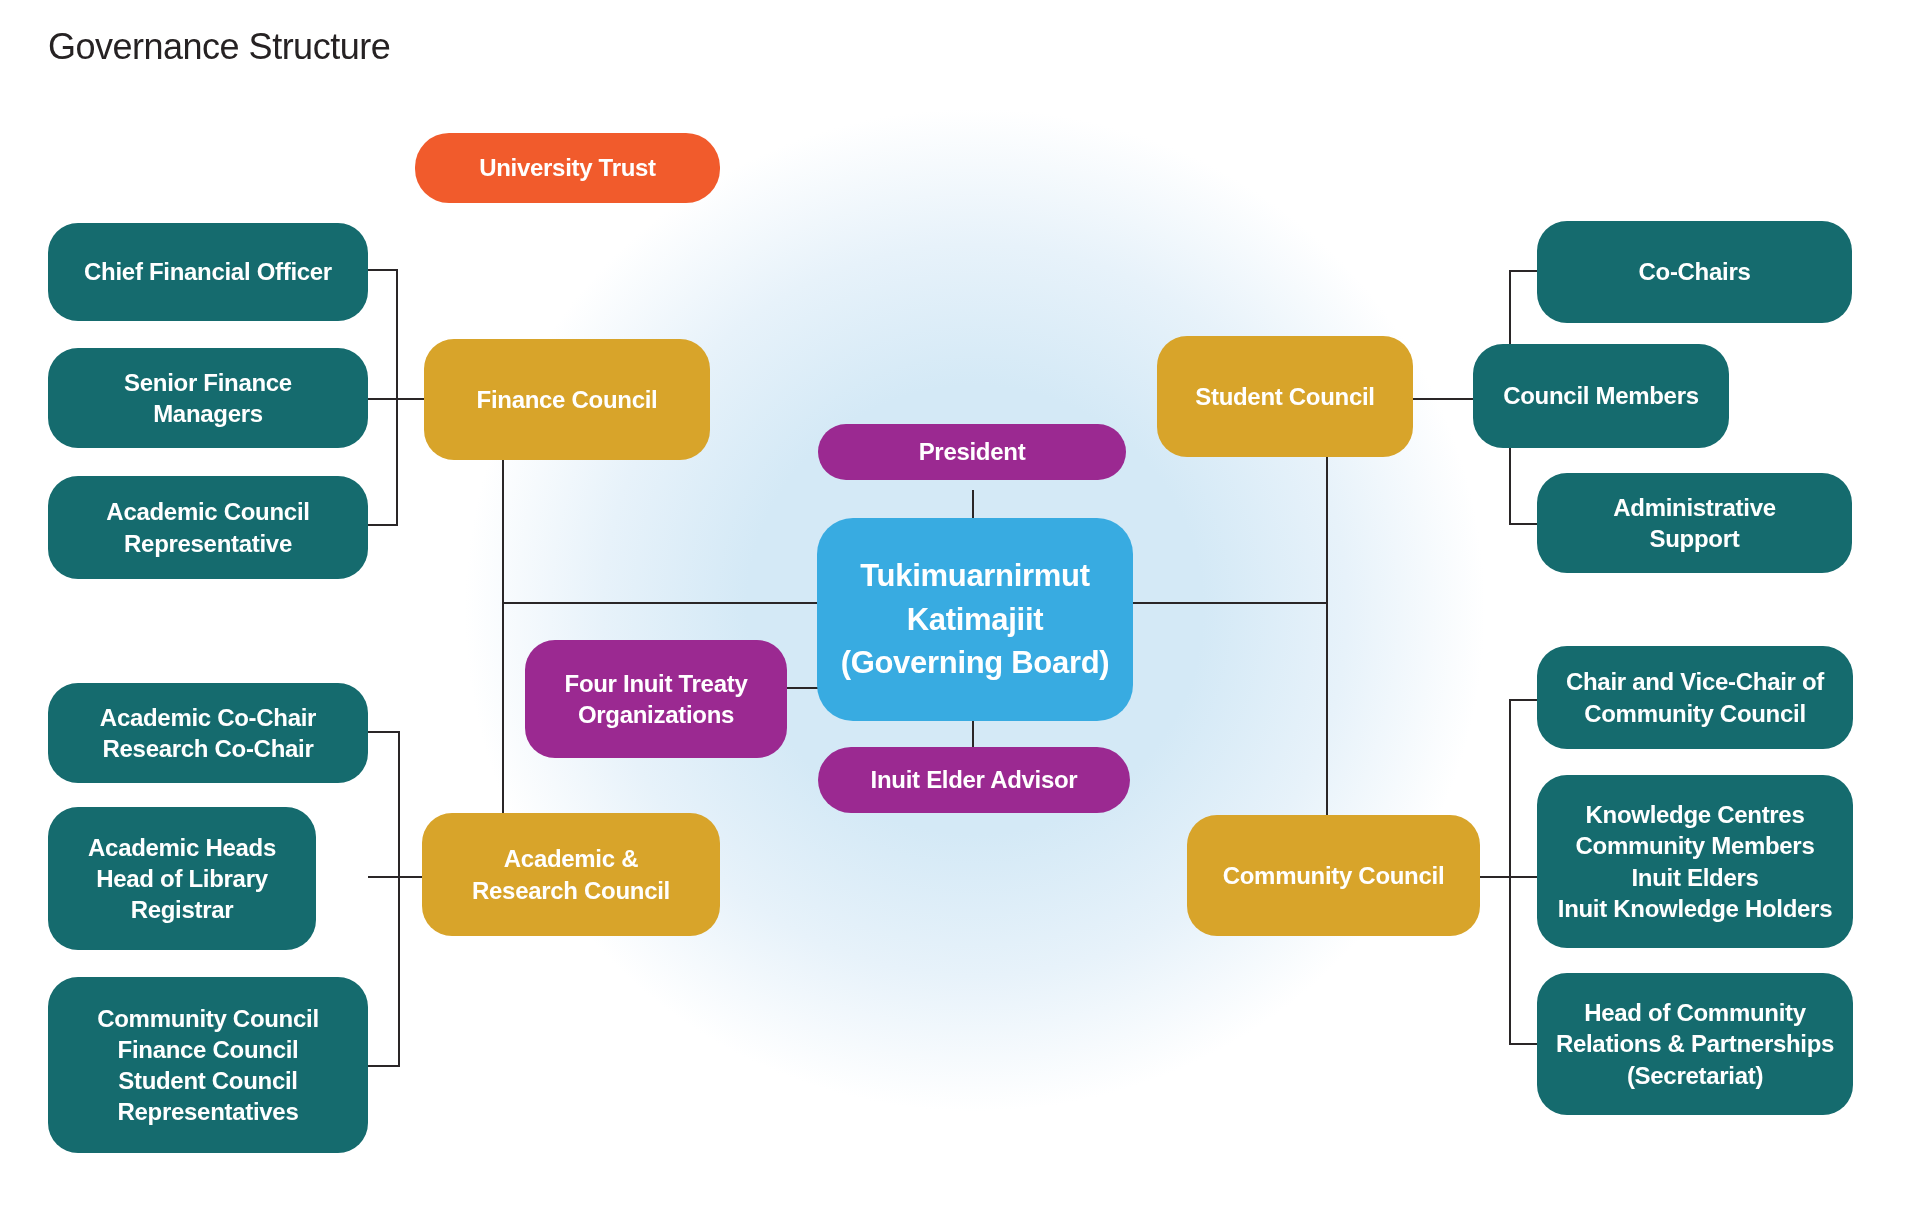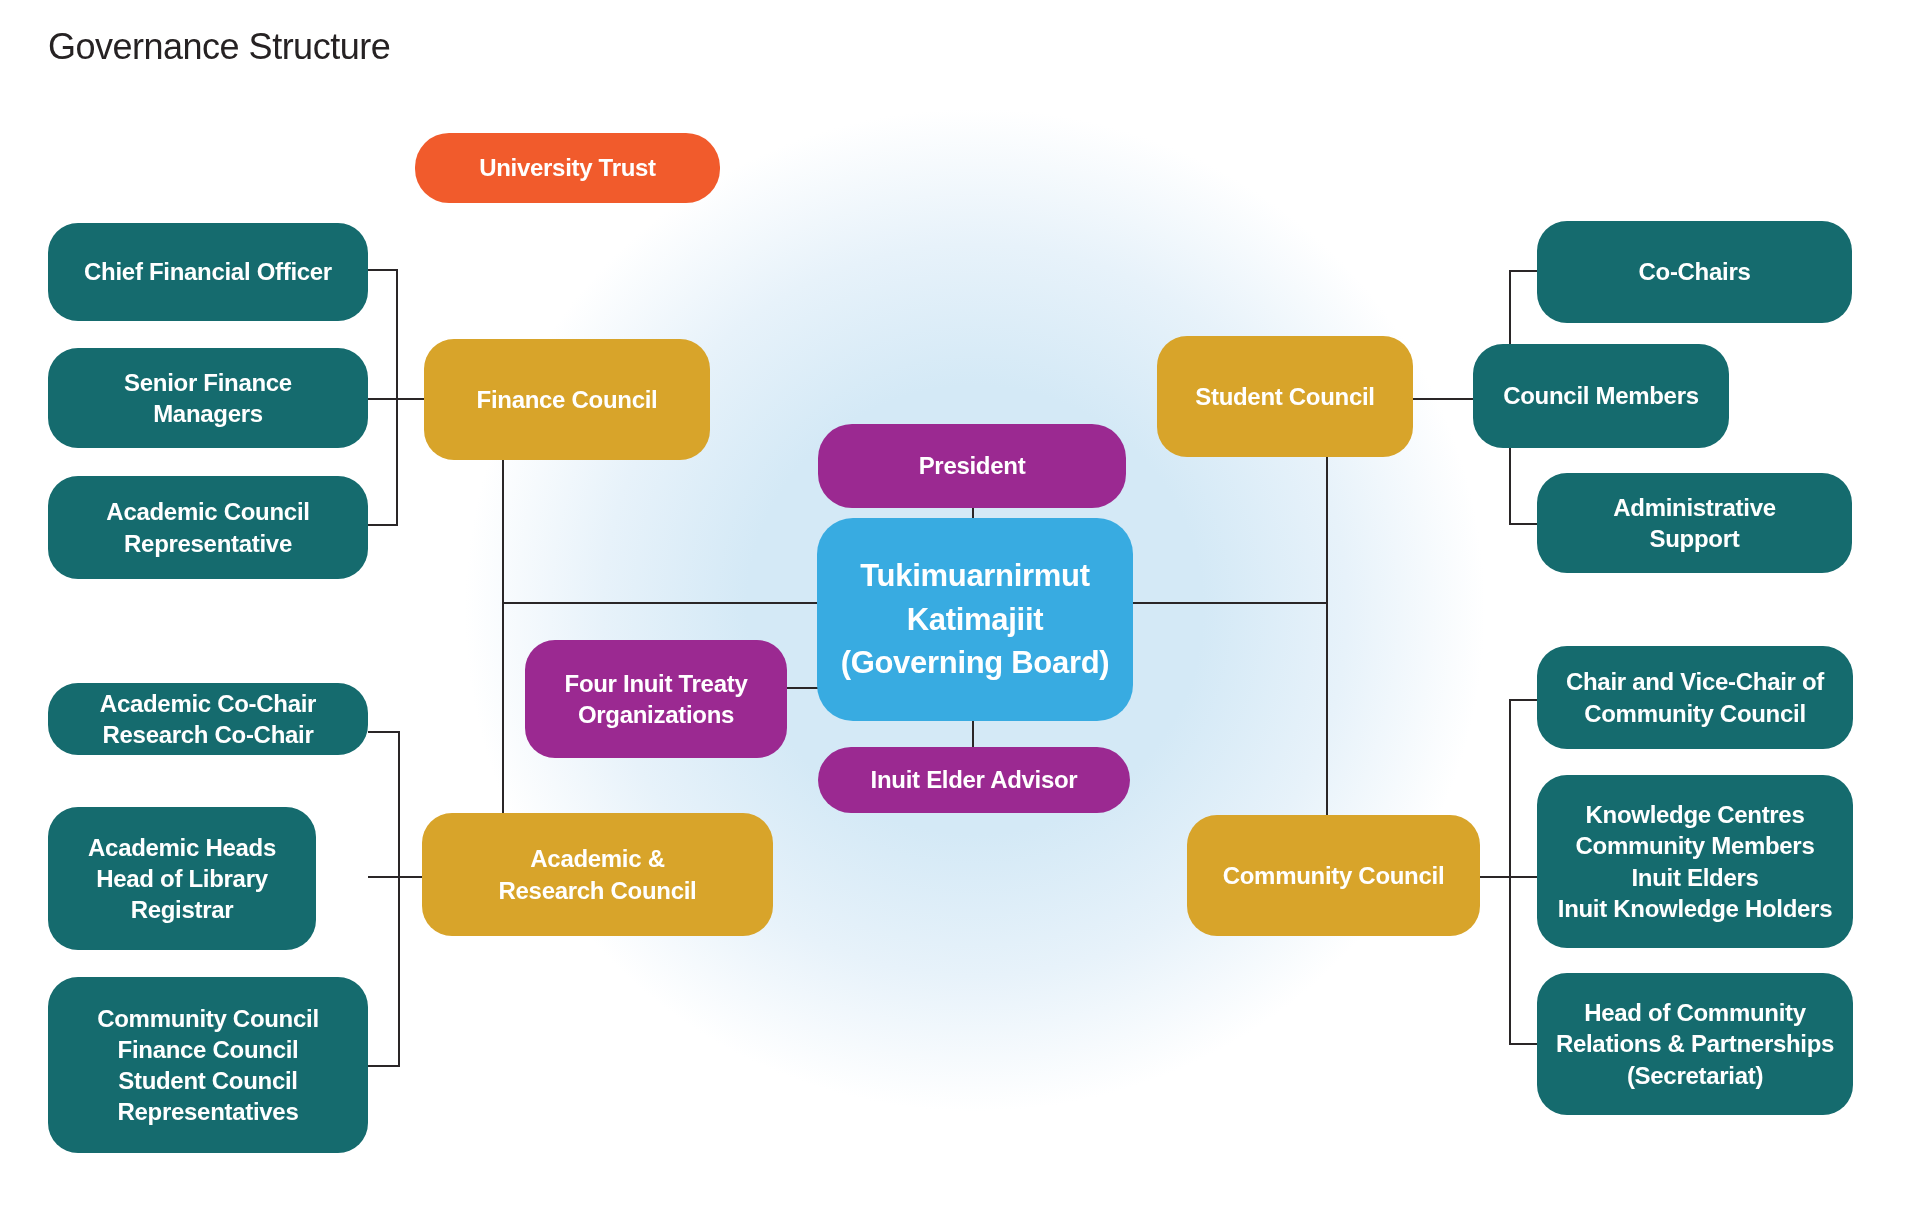--- a/index.html
+++ b/index.html
@@ -83,44 +83,44 @@
     <span>Senior Finance
 Managers</span></div>
 
   <div class="node teal" style="left:48px;top:476px;width:320px;height:103px">
     <span>Academic Council
 Representative</span></div>
 
   <div class="node gold" style="left:424px;top:339px;width:286px;height:121px">
     <span>Finance Council</span></div>
 
-  <div class="node teal" style="left:48px;top:683px;width:320px;height:72px">
+  <div class="node teal" style="left:48px;top:683px;width:320px;height:100px">
     <span>Academic Co-Chair
 Research Co-Chair</span></div>
 
   <div class="node teal" style="left:48px;top:807px;width:268px;height:143px">
     <span>Academic Heads
 Head of Library
 Registrar</span></div>
 
   <div class="node teal" style="left:48px;top:977px;width:320px;height:176px">
     <span>Community Council
 Finance Council
 Student Council
 Representatives</span></div>
 
-  <div class="node gold" style="left:422px;top:813px;width:351px;height:123px">
+  <div class="node gold" style="left:422px;top:813px;width:298px;height:123px">
     <span>Academic &amp;
 Research Council</span></div>
 
   <div class="node purple" style="left:525px;top:640px;width:262px;height:118px">
     <span>Four Inuit Treaty
 Organizations</span></div>
 
-  <div class="node purple pill" style="left:818px;top:424px;width:308px;height:84px">
+  <div class="node purple pill" style="left:818px;top:424px;width:308px;height:56px">
     <span>President</span></div>
 
   <div class="node blue" style="left:817px;top:518px;width:316px;height:203px">
     <span>Tukimuarnirmut
 Katimajiit
 (Governing Board)</span></div>
 
   <div class="node purple pill" style="left:818px;top:747px;width:312px;height:66px">
     <span>Inuit Elder Advisor</span></div>
 

